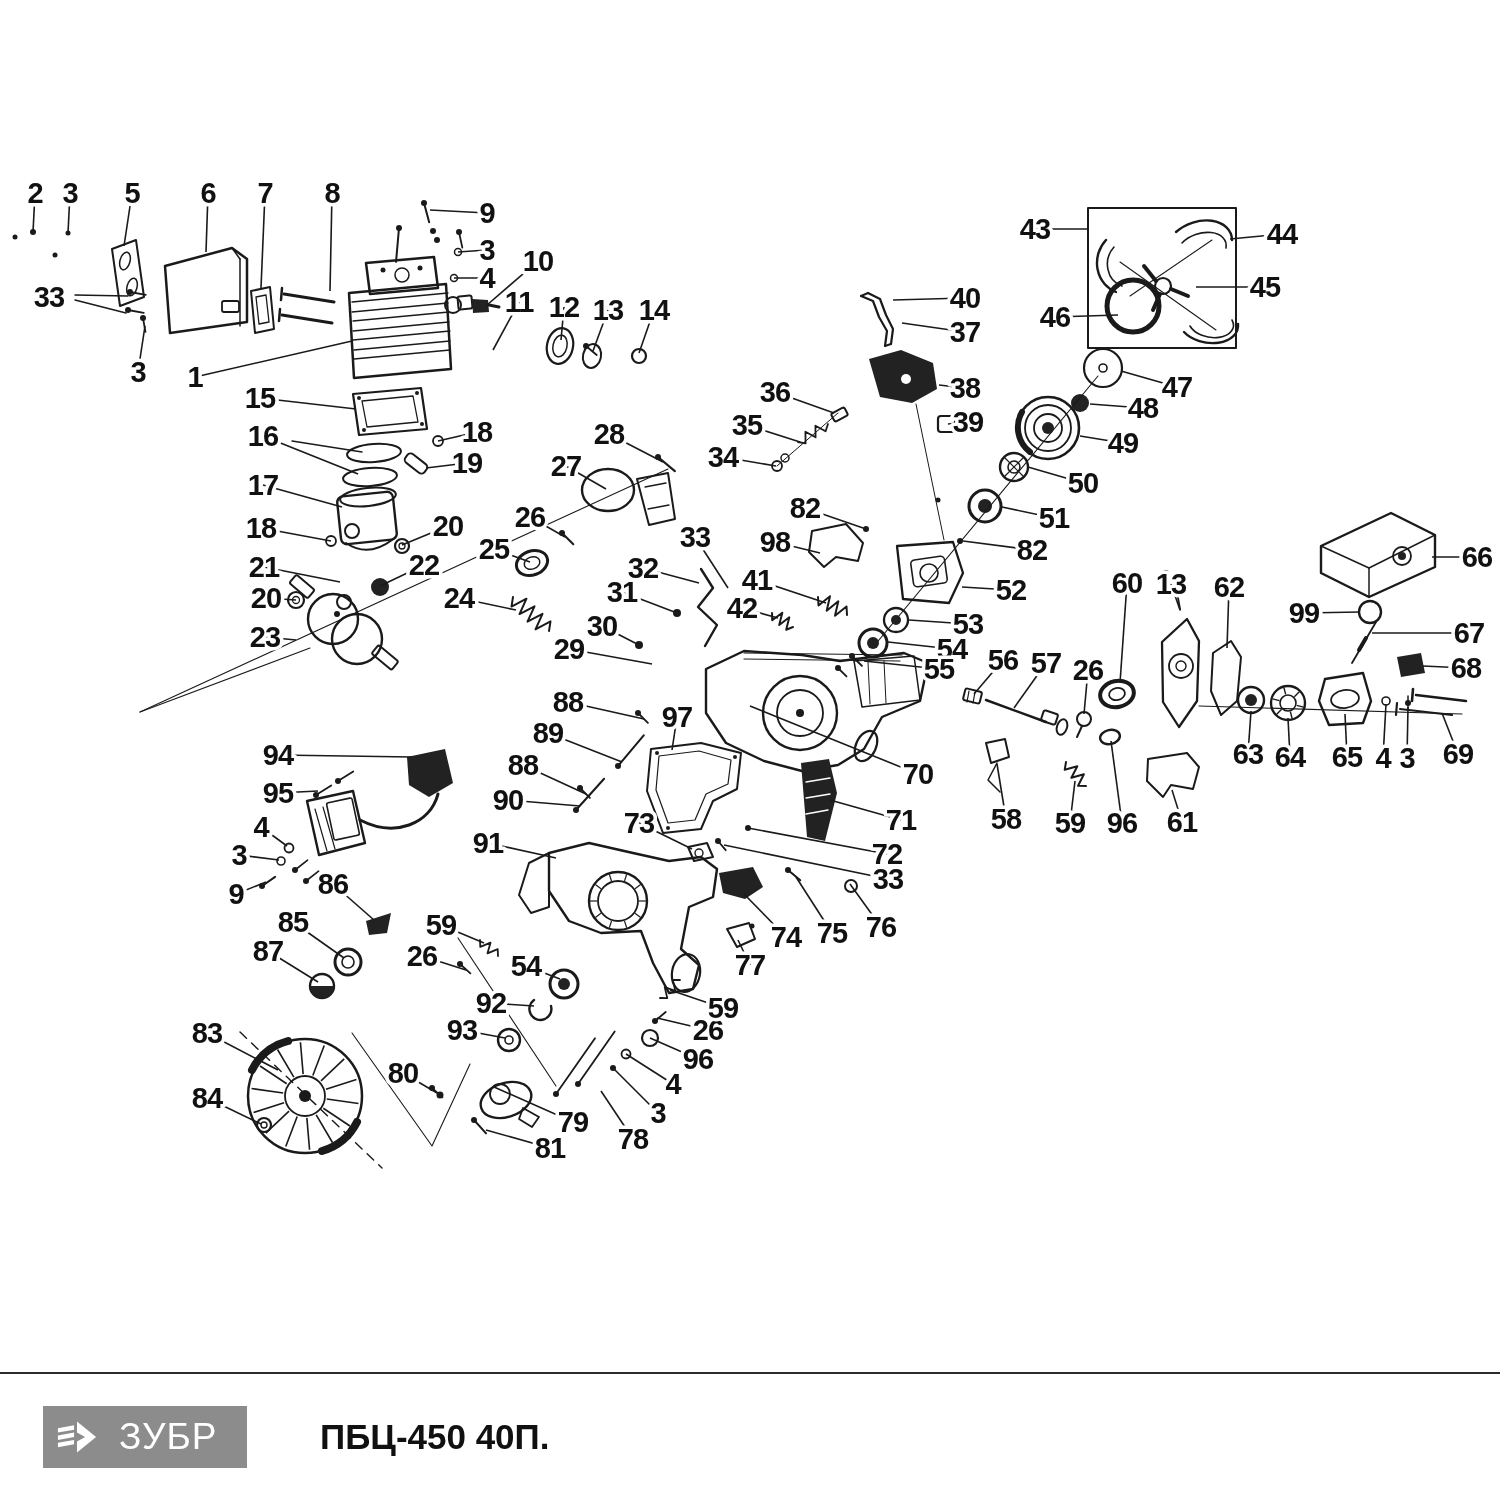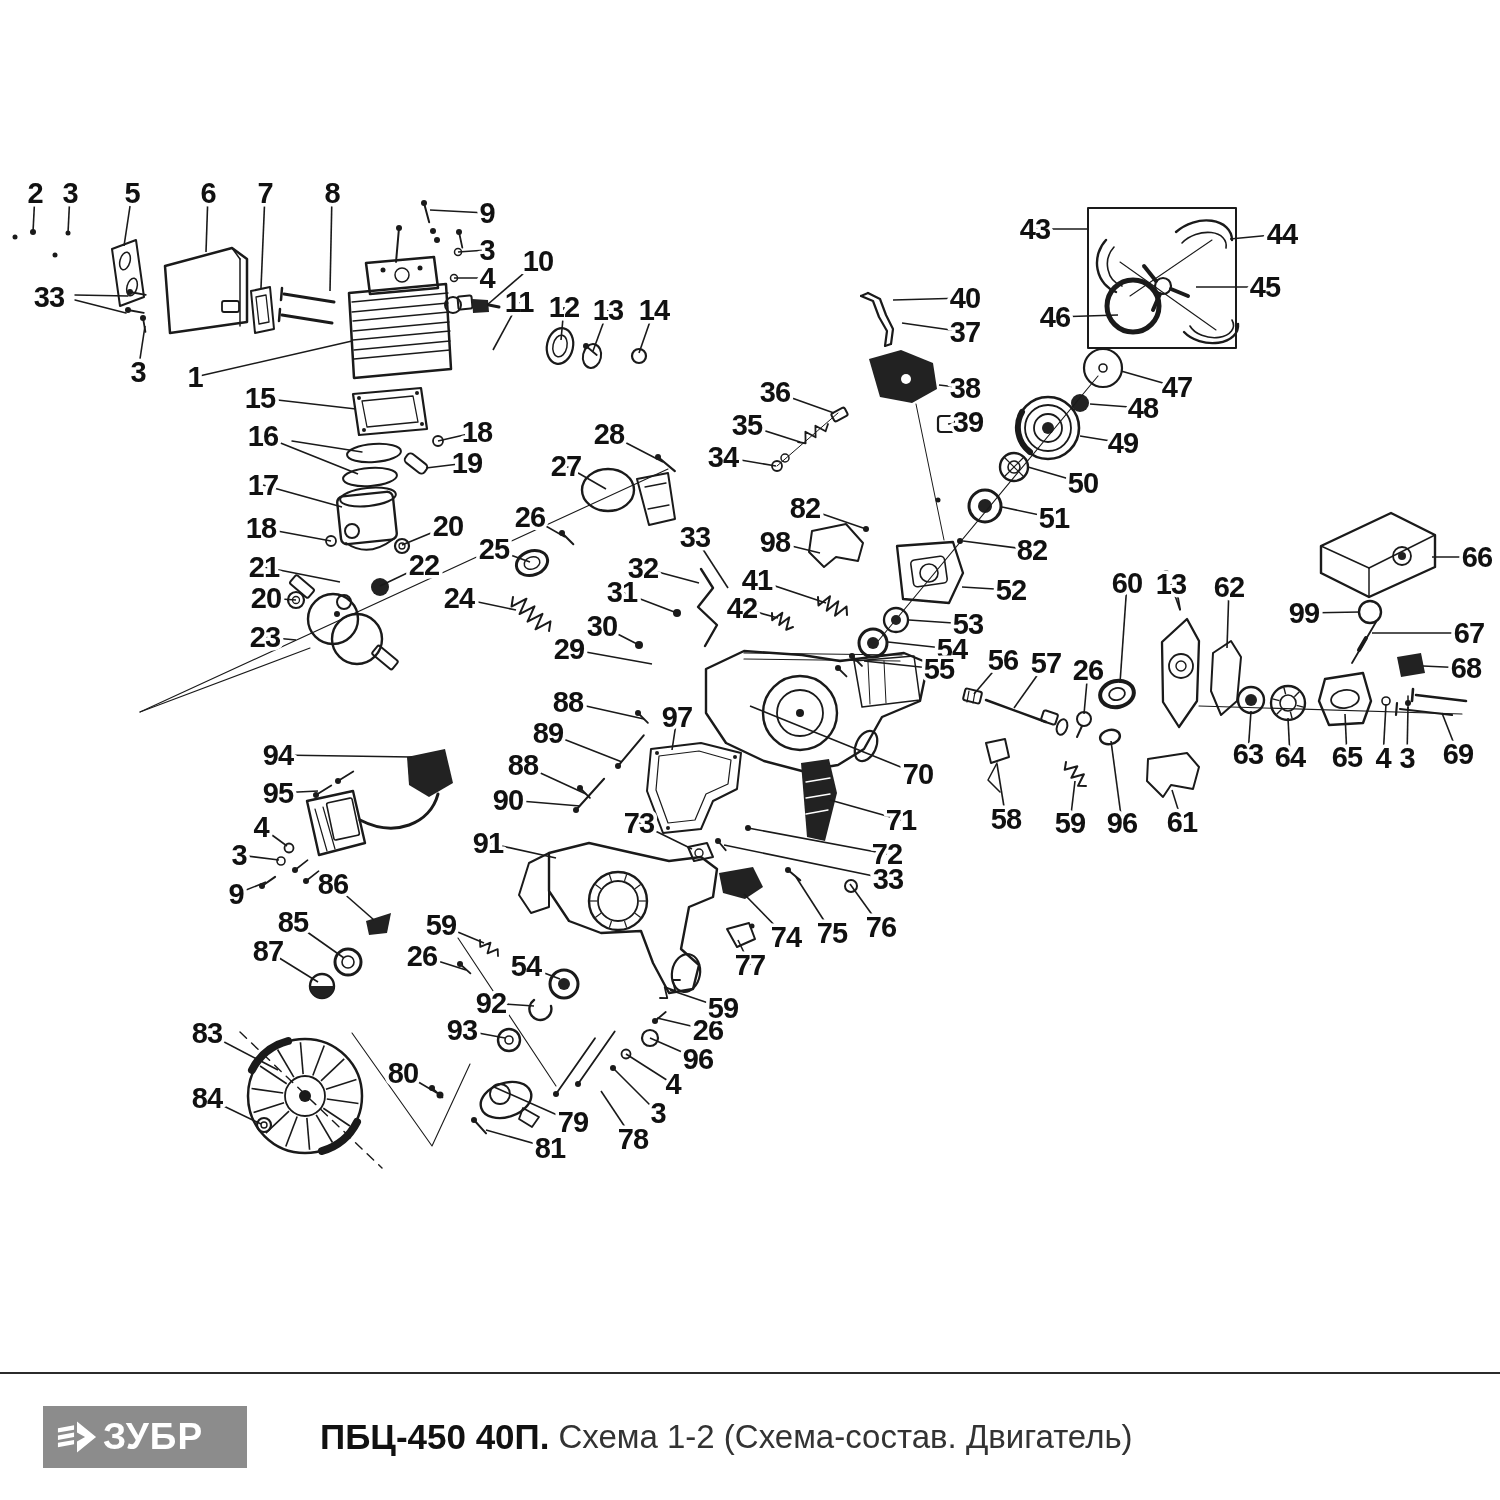--- a/index.html
+++ b/index.html
@@ -8,22 +8,22 @@
   #stage{position:absolute;left:0;top:0;width:1500px;height:1500px;background:#fff;}
   #diagram{position:absolute;left:0;top:0;}
   .plabel{font-family:"Liberation Sans",sans-serif;font-weight:bold;font-size:29px;
           fill:#111;stroke:#ffffff;stroke-width:7px;paint-order:stroke;
           stroke-linejoin:round;letter-spacing:-1px;}
   .footer{position:absolute;left:0;top:1372px;width:1500px;height:128px;background:#fff;}
   .divider{position:absolute;left:0;top:0;width:1500px;height:2px;background:#2b2b2b;}
   .logo{position:absolute;left:43px;top:34px;width:204px;height:62px;background:#8c8c8c;
         display:flex;align-items:center;}
   .logo-icon{width:44px;height:40px;margin-left:12px;flex:0 0 auto;}
-  .logo-text{color:#ffffff;font-weight:bold;font-size:37px;letter-spacing:1px;
-             margin-left:4px;line-height:62px;}
+  .logo-text{color:#ffffff;font-weight:normal;font-size:37px;letter-spacing:1px;
+             margin-left:20px;line-height:62px;}
   .title{position:absolute;left:298px;top:30px;width:1100px;height:70px;
          display:flex;align-items:center;white-space:nowrap;margin-left:22px;}
   .title-bold{font-weight:bold;font-size:35px;color:#111;}
   .title-rest{font-weight:400;font-size:33px;color:#333;margin-left:9px;}
 </style>
 </head>
 <body>
 
 <div id="stage">
   <svg id="diagram" width="1500" height="1500" viewBox="0 0 1500 1500">
@@ -616,16 +616,15 @@
       <svg class="logo-icon" viewBox="0 0 60 50">
         <polygon points="4,13 26,9 26,15 4,19" fill="#ffffff"></polygon>
         <polygon points="4,23 26,19 26,25 4,29" fill="#ffffff"></polygon>
         <polygon points="4,33 26,29 26,35 4,39" fill="#ffffff"></polygon>
         <polygon points="30,4 56,25 30,46 30,31 41,25 30,19" fill="#ffffff"></polygon>
       </svg>
       <span class="logo-text">ЗУБР</span>
     </div>
     <div class="title">
       <span class="title-bold">ПБЦ-450 40П.</span>
-      <span class="title-rest">Схема 1-2 (Схема-состав. Двигатель)</span>
     </div>
   </div>
 </div>
 
 </body></html>

